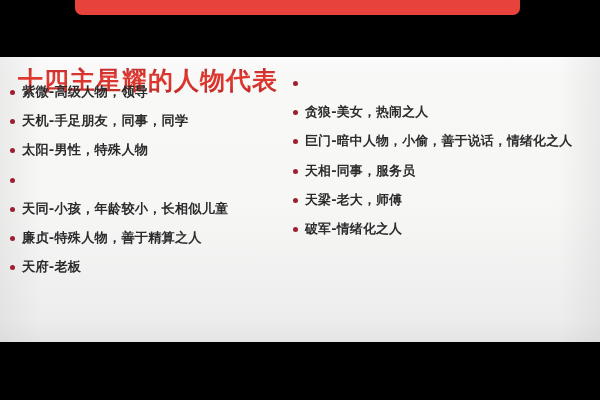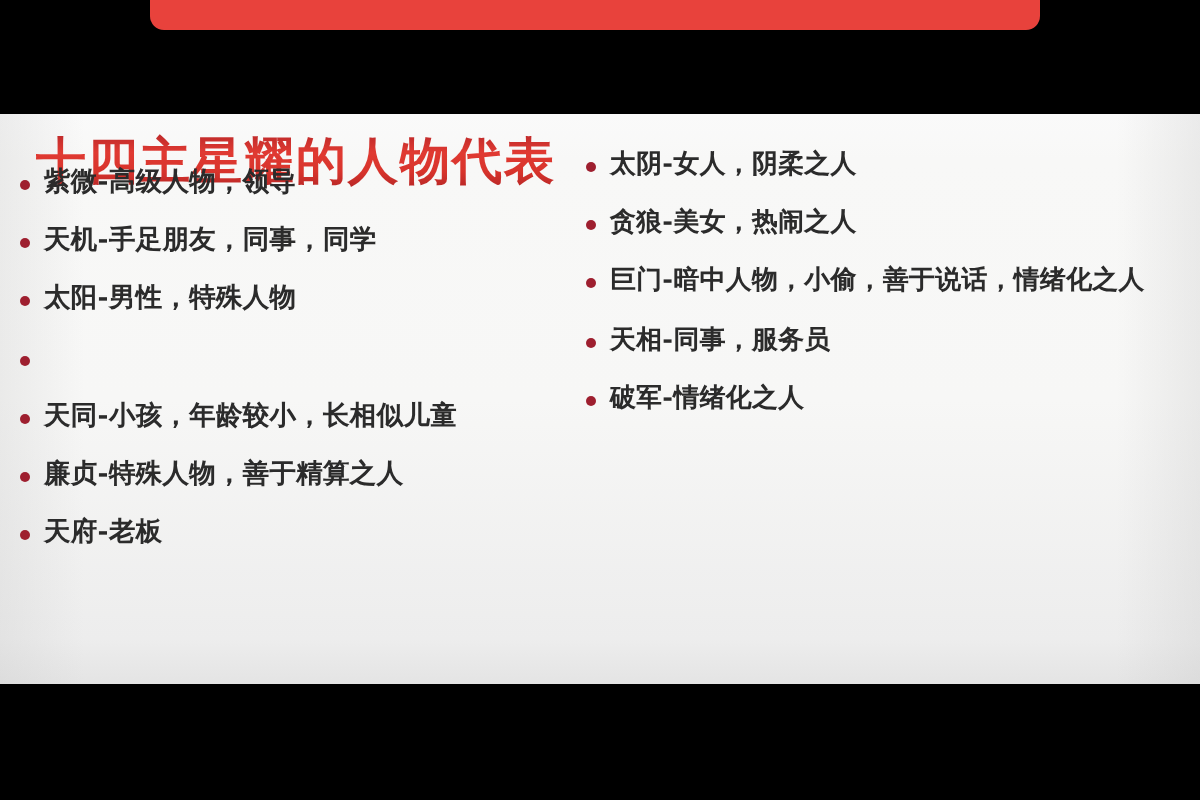--- a/index.html
+++ b/index.html
@@ -167,36 +167,39 @@
       </div>
       <div class="bullet-item">
         <span class="bullet-dot"></span>
         <span class="bullet-text">天府-老板</span>
       </div>
     </div>
 
     <div class="bullet-col col-right">
       <div class="bullet-item">
         <span class="bullet-dot"></span>
-        <span class="bullet-text">太阴-女人，阴柔之人</span>
       </div>
       <div class="bullet-item">
         <span class="bullet-dot"></span>
         <span class="bullet-text">贪狼-美女，热闹之人</span>
       </div>
       <div class="bullet-item">
         <span class="bullet-dot"></span>
         <span class="bullet-text">巨门-暗中人物，小偷，善于说话，情绪化之人</span>
       </div>
       <div class="bullet-item">
         <span class="bullet-dot"></span>
         <span class="bullet-text">天相-同事，服务员</span>
       </div>
       <div class="bullet-item">
         <span class="bullet-dot"></span>
+        <span class="bullet-text">天梁-老大，师傅</span>
+      </div>
+      <div class="bullet-item">
+        <span class="bullet-dot"></span>
         <span class="bullet-text">破军-情绪化之人</span>
       </div>
     </div>
 
   </div>
 
   <div class="bottom-band"></div>
 
 </div>
 

